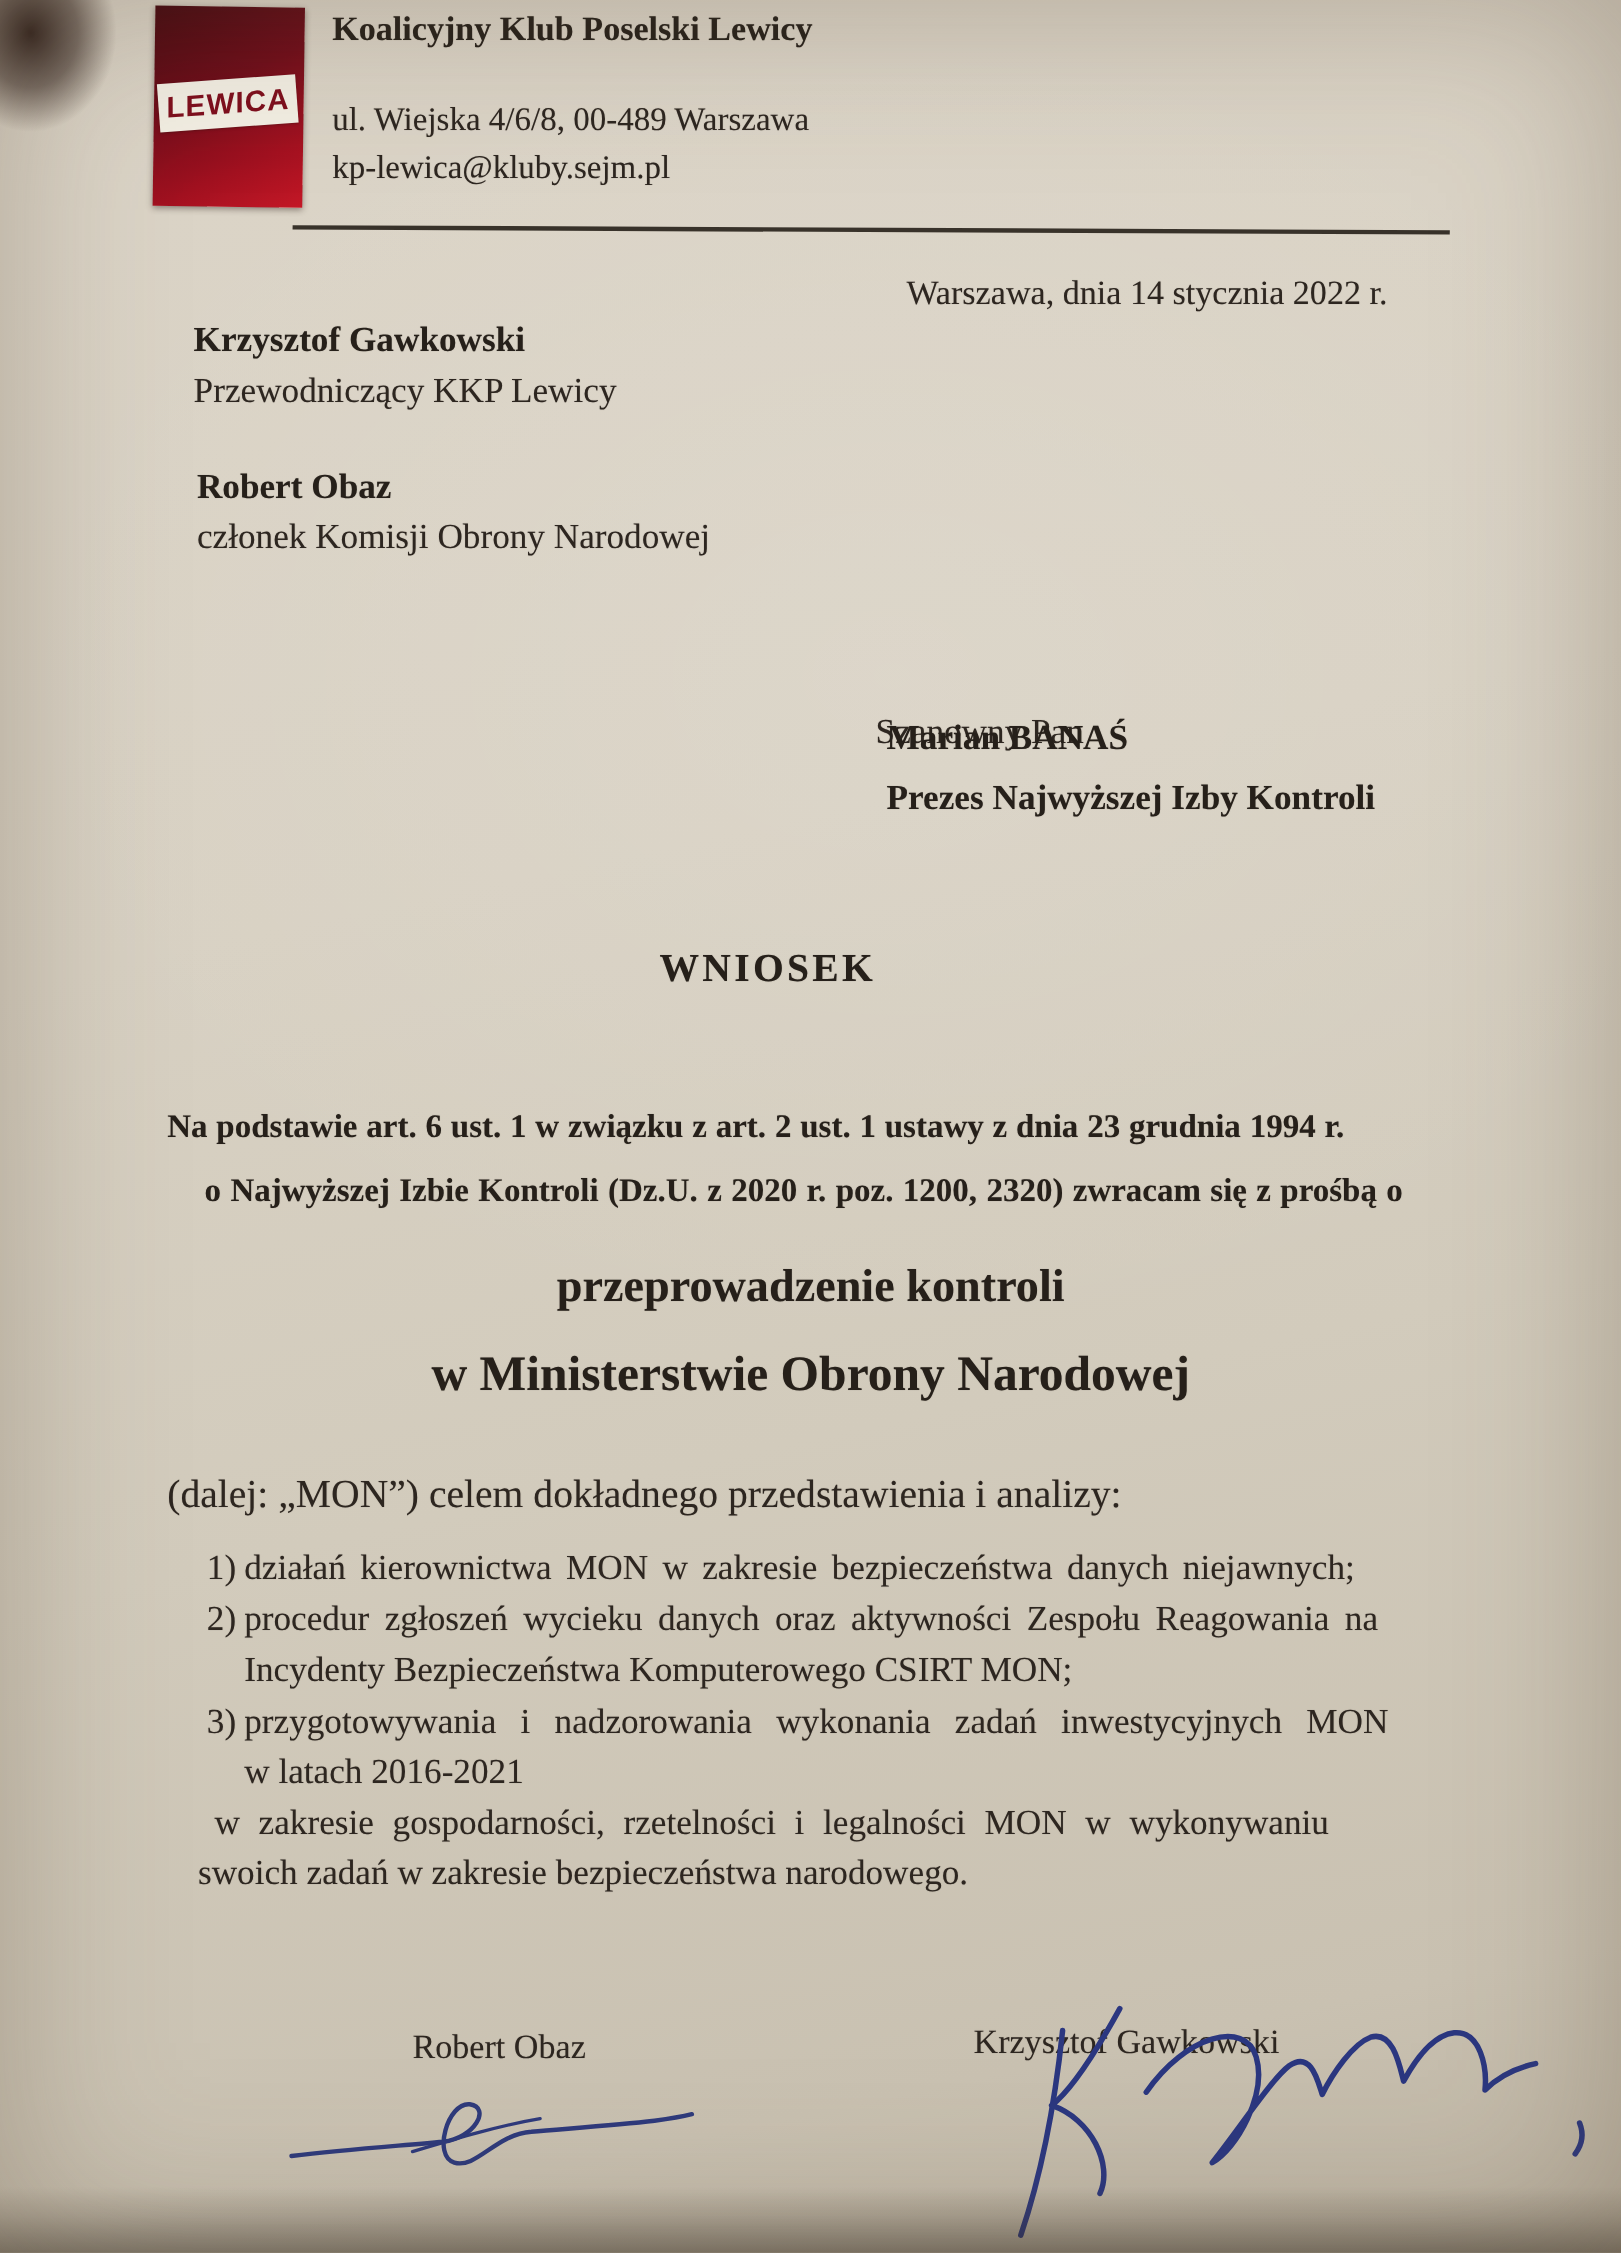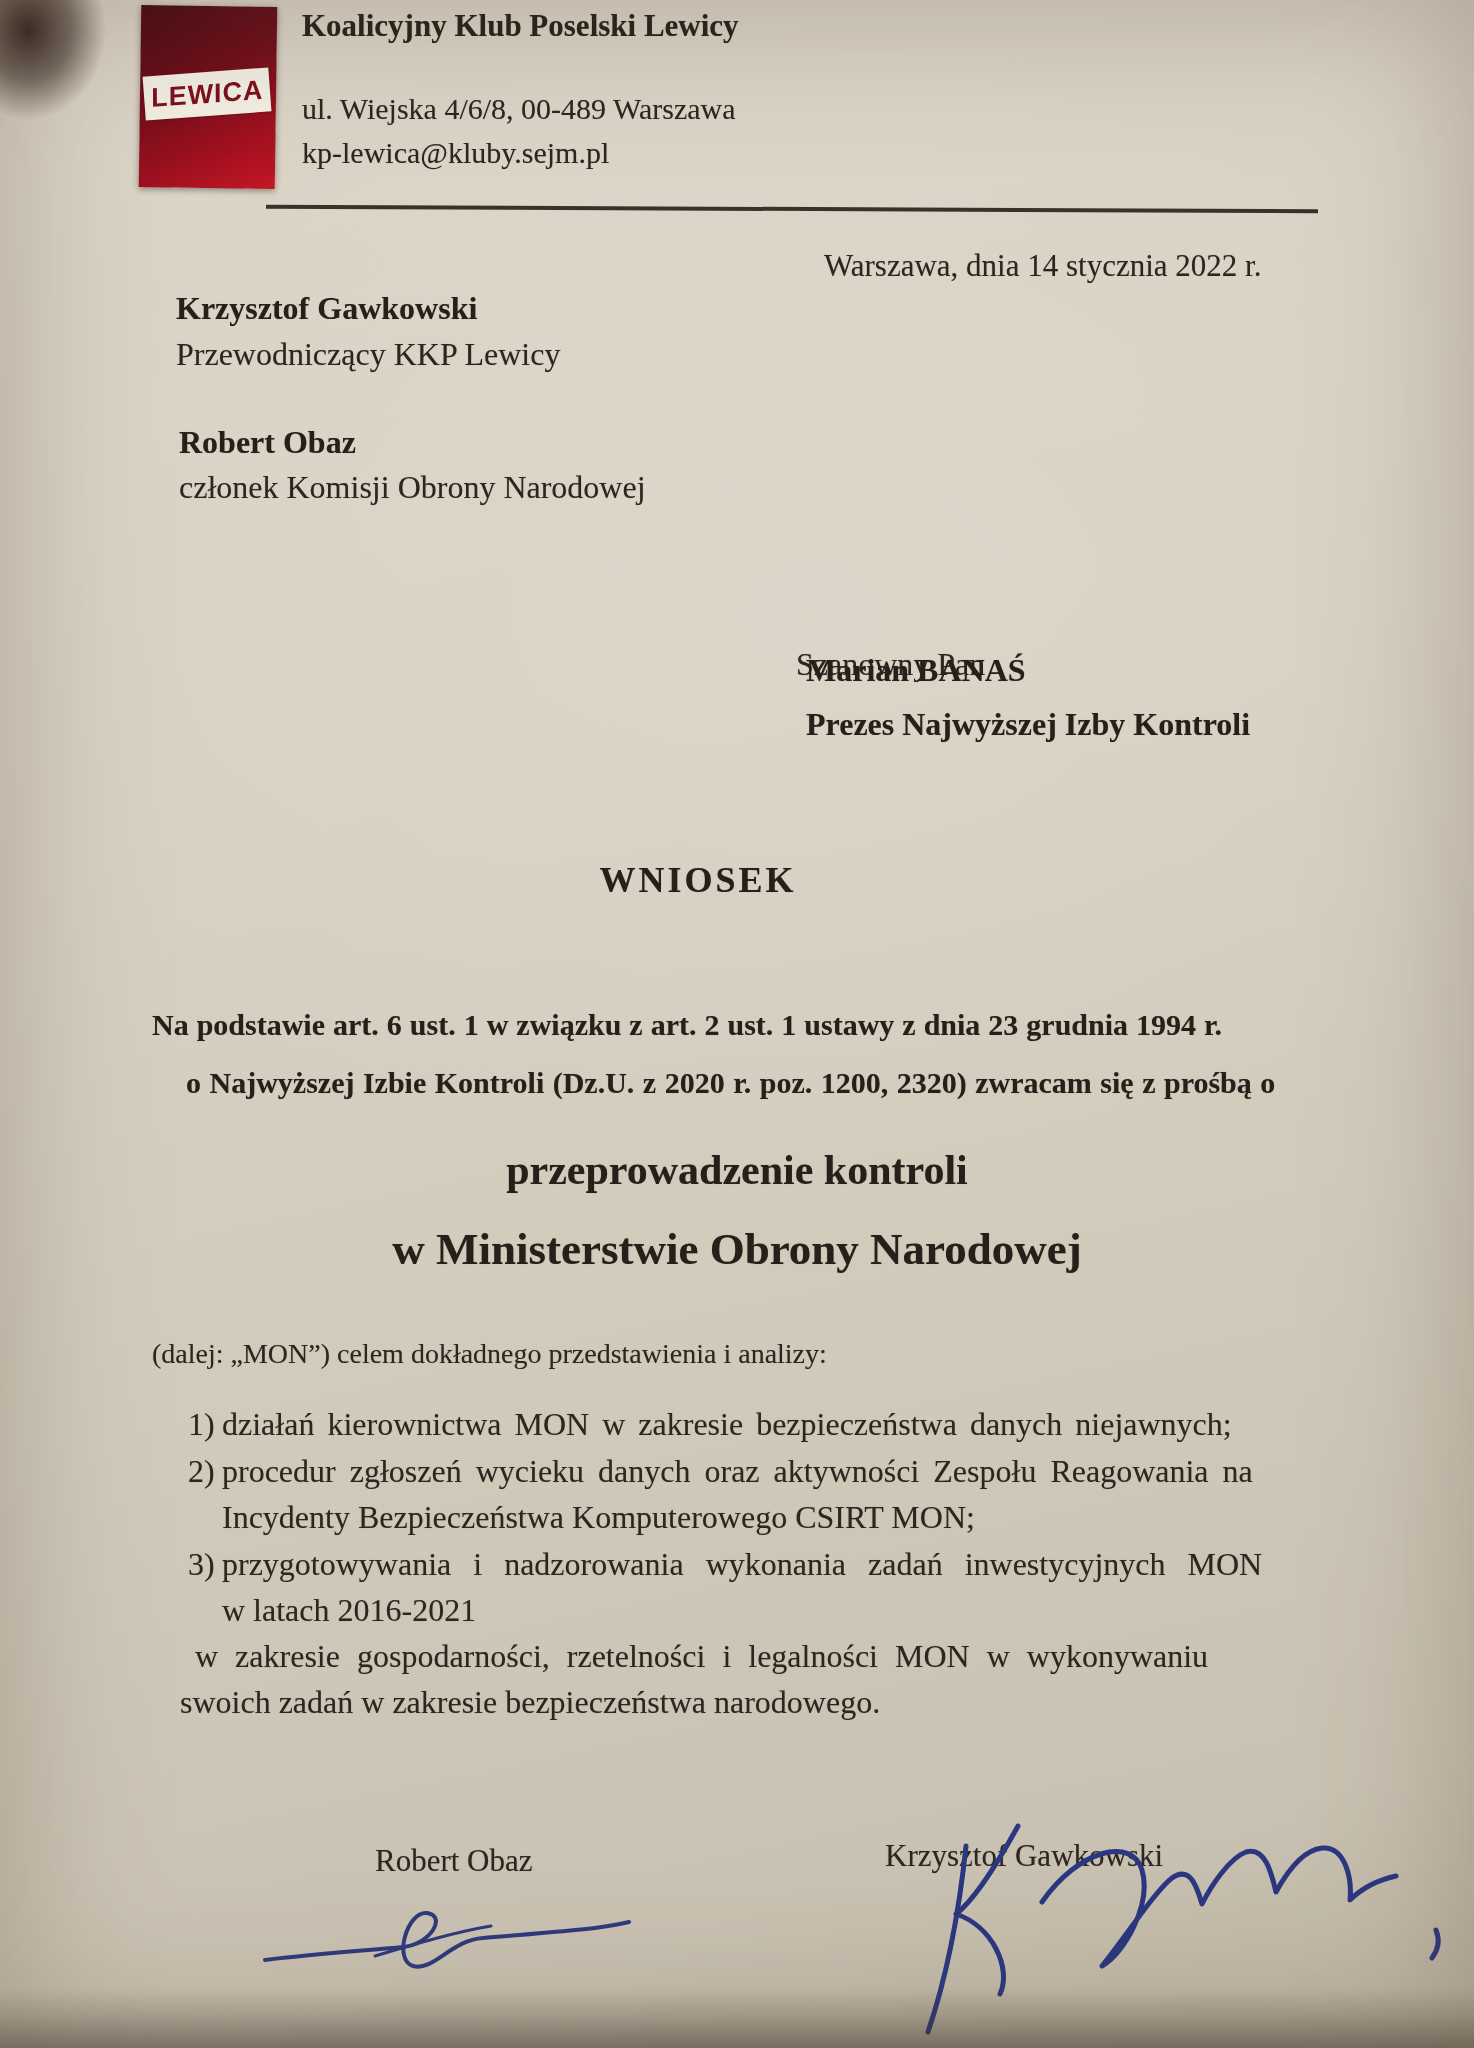--- a/index.html
+++ b/index.html
@@ -76,21 +76,21 @@
   <div class="line bold" style="left:806px;top:706px;font-size:32px;">Prezes Najwyższej Izby Kontroli</div>
 
   <div class="line bold" style="left:0;top:860px;width:1396px;text-align:center;font-size:36px;letter-spacing:3px;white-space:nowrap;">WNIOSEK</div>
 
   <div class="line bold" style="left:152px;top:1008px;font-size:30px;word-spacing:0.5px;">Na podstawie art. 6 ust. 1 w związku z art. 2 ust. 1 ustawy z dnia 23 grudnia 1994 r.</div>
   <div class="line bold" style="left:152px;top:1066px;font-size:30px;word-spacing:1px;margin-left:34px;">o Najwyższej Izbie Kontroli (Dz.U. z 2020 r. poz. 1200, 2320) zwracam się z prośbą o</div>
 
   <div class="line bold" style="left:0;top:1146px;width:1474px;text-align:center;font-size:42px;">przeprowadzenie kontroli</div>
   <div class="line bold" style="left:0;top:1224px;width:1474px;text-align:center;font-size:45px;">w Ministerstwie Obrony Narodowej</div>
 
-  <div class="line" style="left:152px;top:1338px;font-size:28px;">(dalej: „MON”) celem dokładnego przedstawienia i analizy:</div>
+  <div class="line" style="left:152px;top:1338px;font-size:36px;">(dalej: „MON”) celem dokładnego przedstawienia i analizy:</div>
 
   <div class="line" style="left:188px;top:1406px;font-size:32px;">1)</div>
   <div class="line" style="left:222px;top:1406px;font-size:32px;word-spacing:5px;">działań kierownictwa MON w zakresie bezpieczeństwa danych niejawnych;</div>
 
   <div class="line" style="left:188px;top:1453px;font-size:32px;">2)</div>
   <div class="line" style="left:222px;top:1453px;font-size:32px;word-spacing:6px;">procedur zgłoszeń wycieku danych oraz aktywności Zespołu Reagowania na</div>
   <div class="line" style="left:222px;top:1499px;font-size:32px;">Incydenty Bezpieczeństwa Komputerowego CSIRT MON;</div>
 
   <div class="line" style="left:188px;top:1546px;font-size:32px;">3)</div>
   <div class="line" style="left:222px;top:1546px;font-size:32px;word-spacing:14px;">przygotowywania i nadzorowania wykonania zadań inwestycyjnych MON</div>

